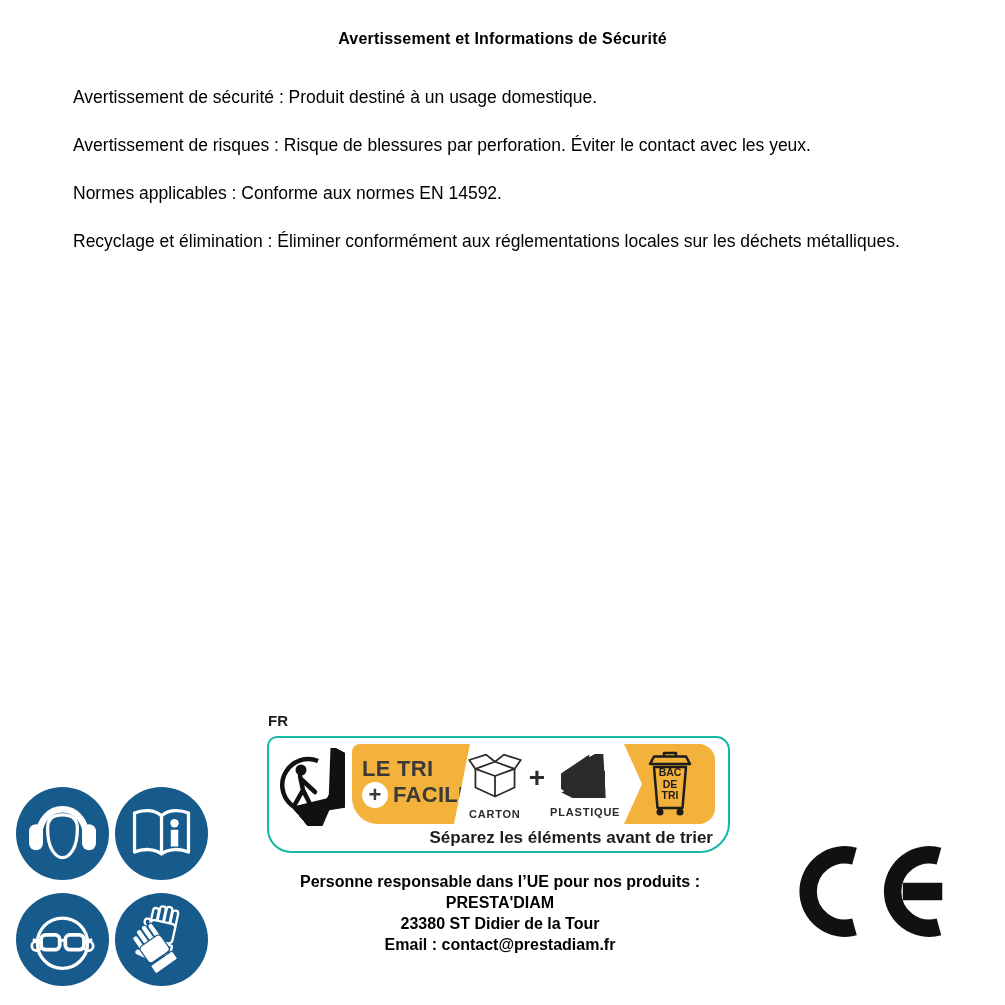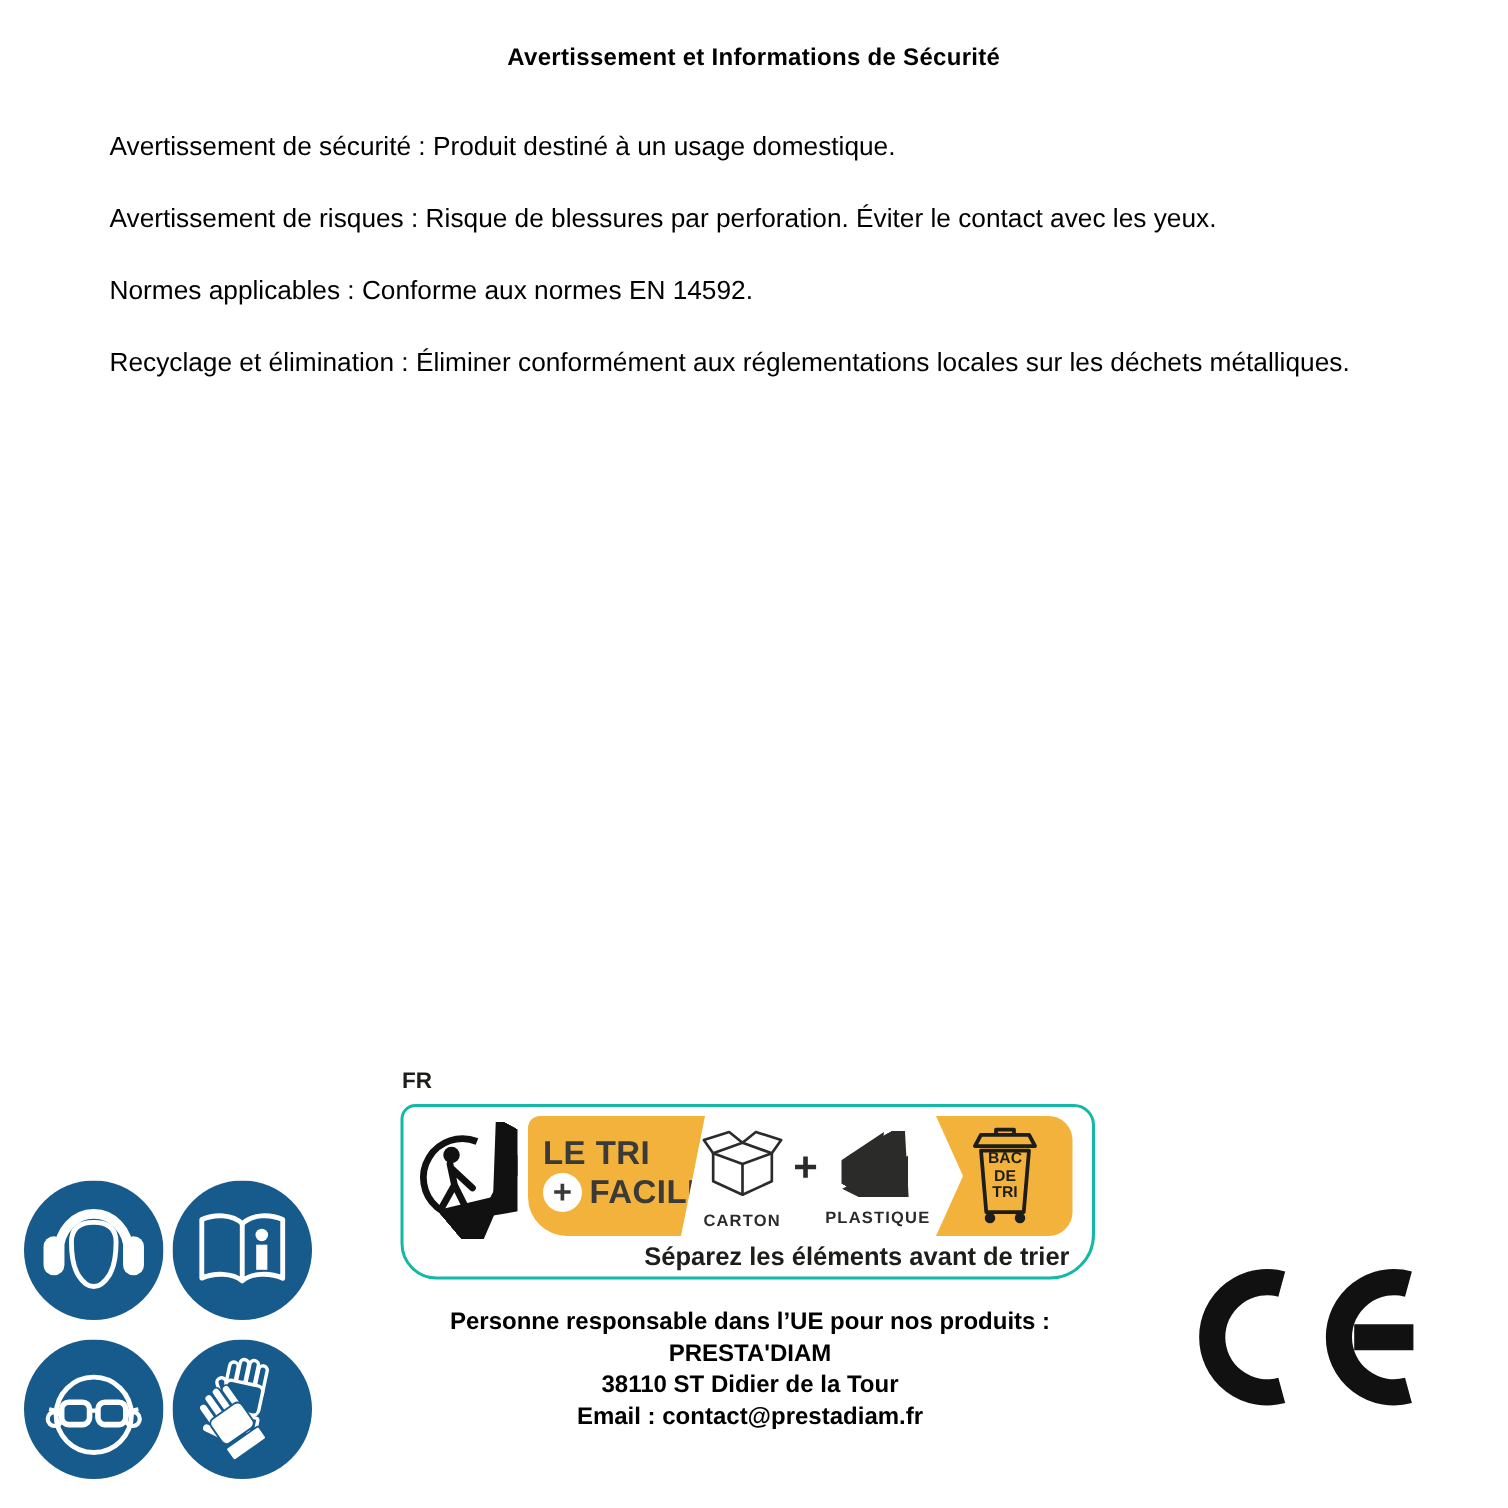--- a/index.html
+++ b/index.html
@@ -207,21 +207,21 @@
       </div>
     </div>
   </div>
 
   <div class="label-footer">Séparez les éléments avant de trier</div>
 </div>
 
 <div class="address">
   <div>Personne responsable dans l’UE pour nos produits :</div>
   <div>PRESTA'DIAM</div>
-  <div>38110 ST Didier de la Tour</div>
+  <div>23380 ST Didier de la Tour</div>
   <div>Email : contact@prestadiam.fr</div>
 </div>
 
 <svg class="ce-mark" viewBox="0 0 160 110">
   <g fill="none" stroke="#111" stroke-width="19">
     <path d="M60.4,16.4 A40,40 0 1 0 60.4,93.6"></path>
     <path d="M152.4,16.4 A40,40 0 1 0 152.4,93.6"></path>
     <path d="M113,55 H156"></path>
   </g>
 </svg>

